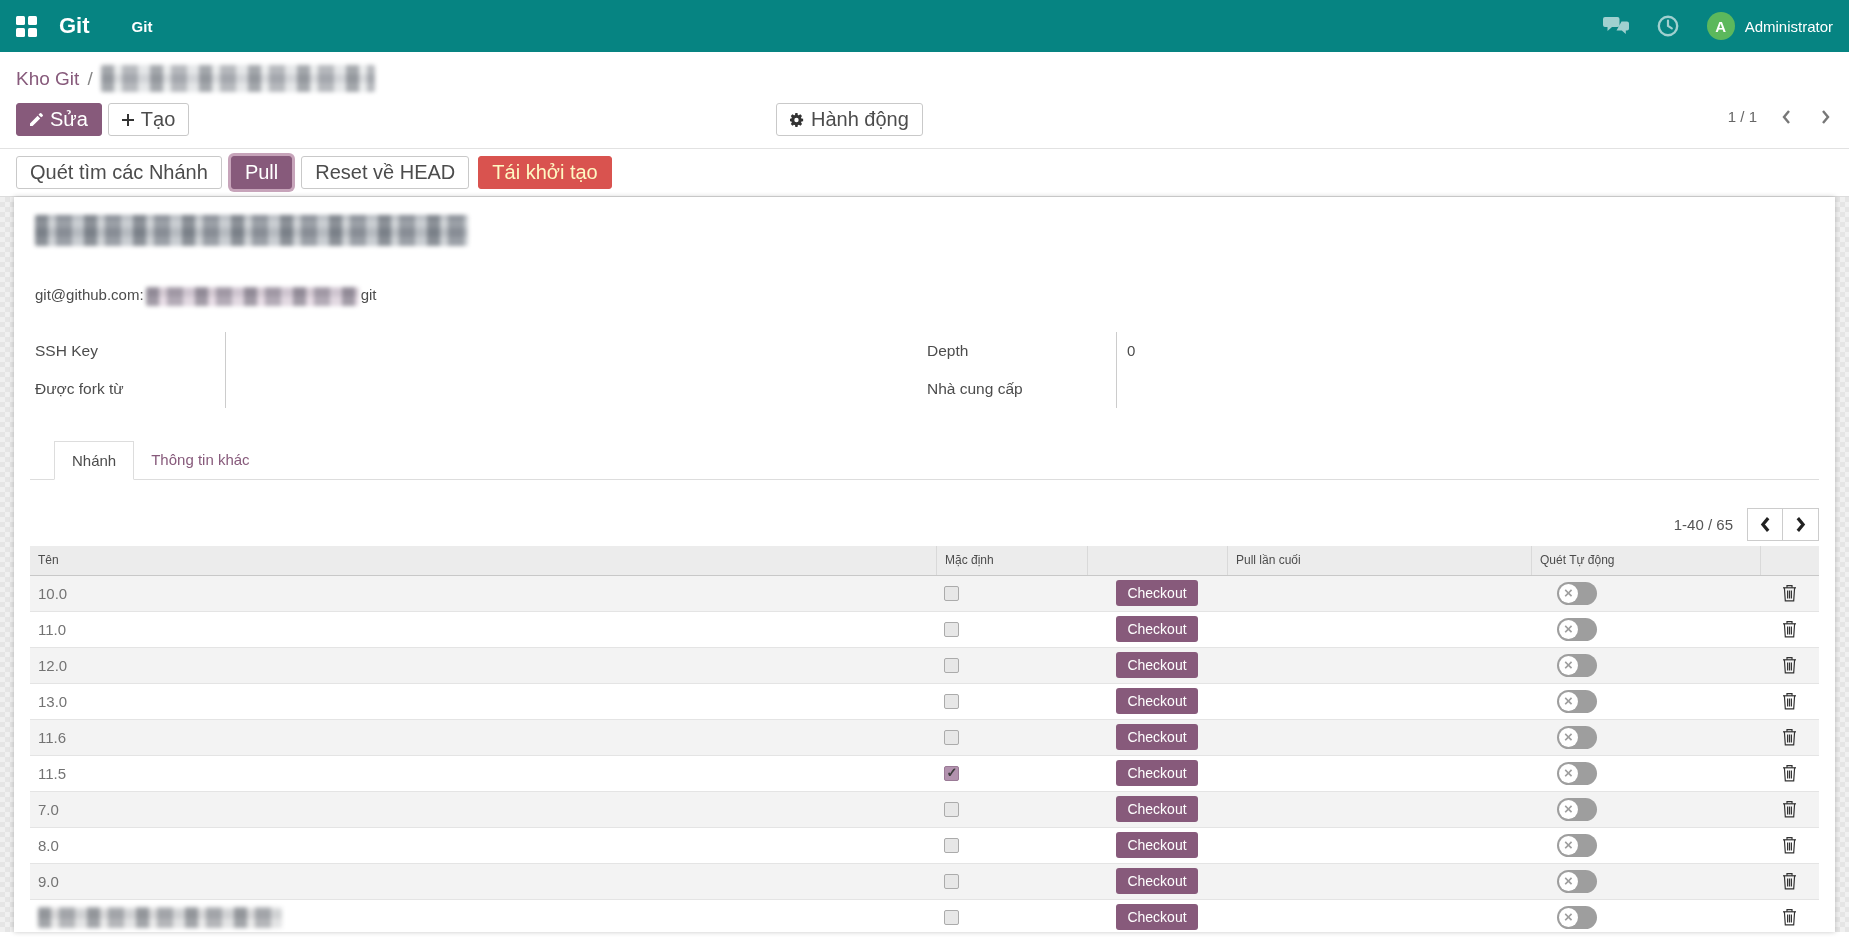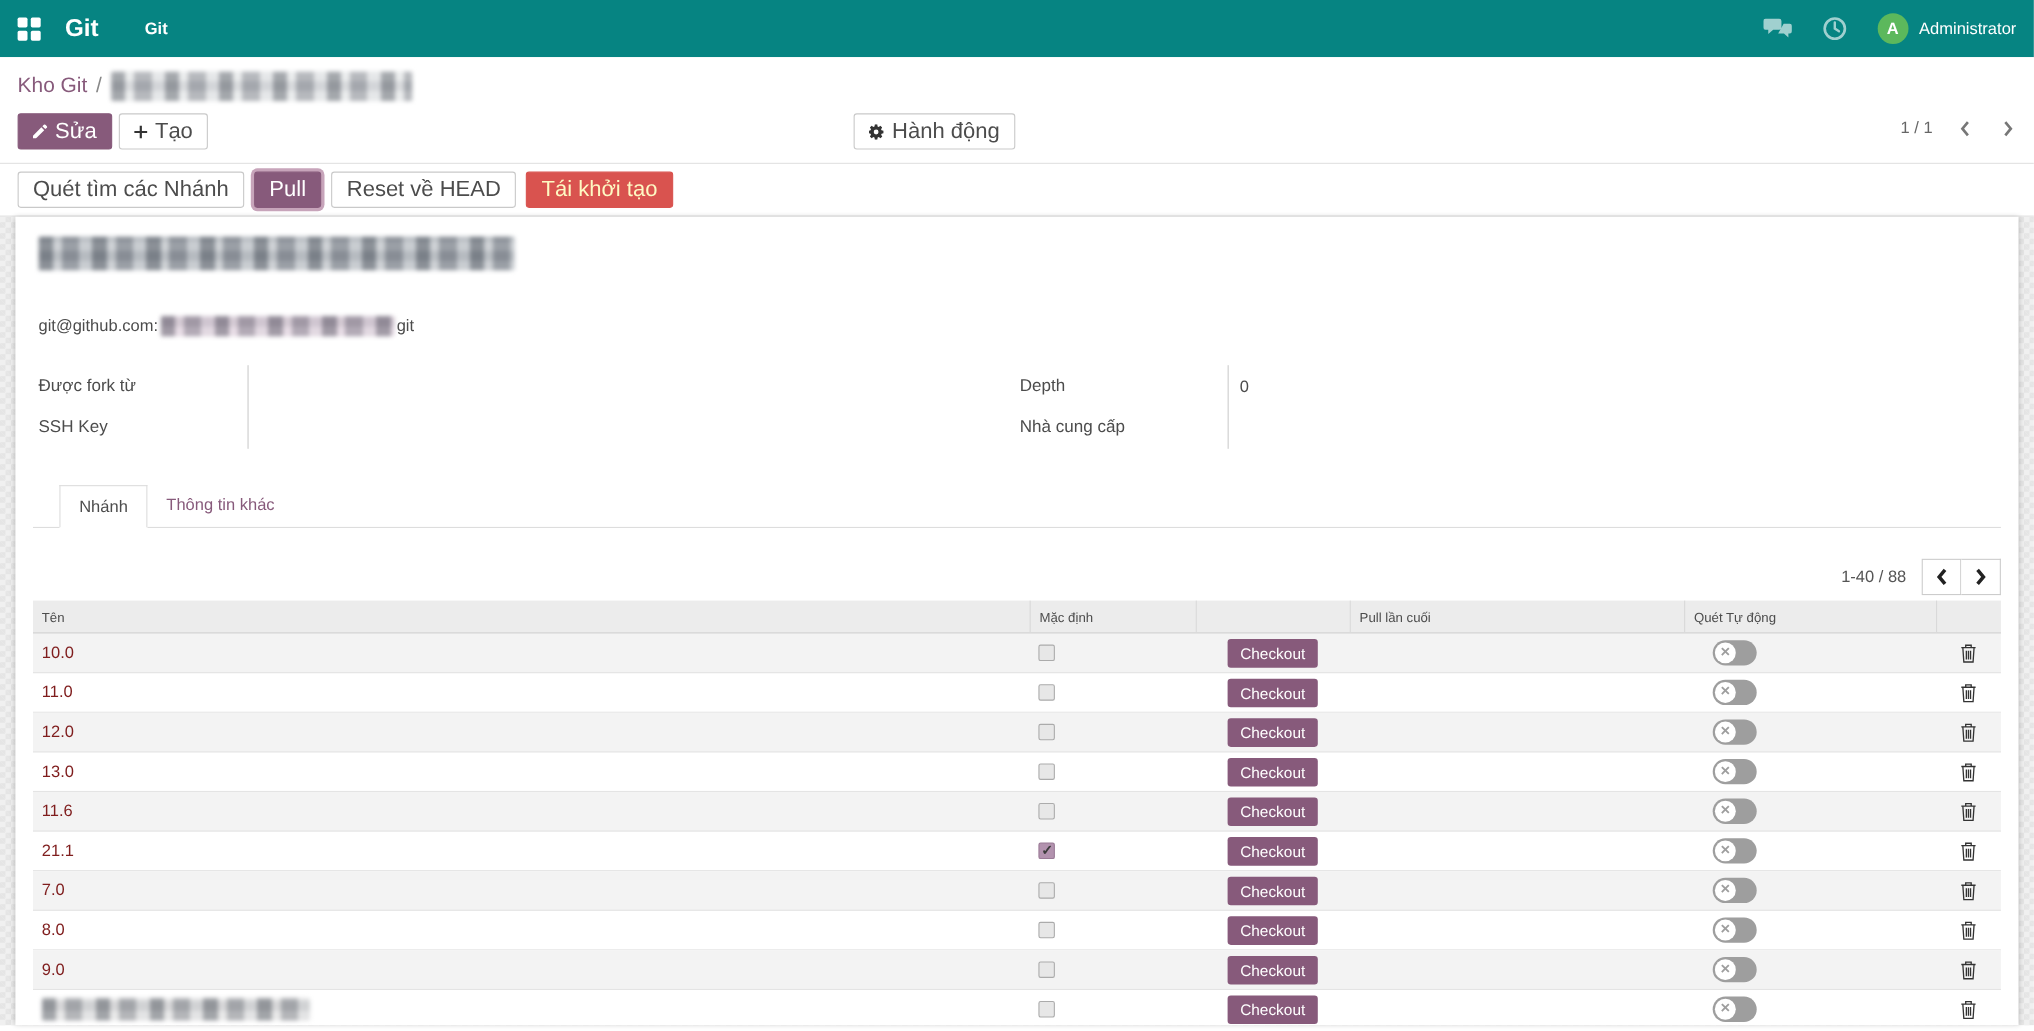--- a/index.html
+++ b/index.html
@@ -74,21 +74,21 @@
 
   
   .branch-table { margin-top:5px; }
   .thead, .trow { display:grid; grid-template-columns:1fr 151px 140px 304px 229px 59px; align-items:center; }
   .thead { background:#ececec; height:30px; border-bottom:1px solid #c8c8c8; font-size:12px; color:#4c4c4c; }
   .thead > div { padding-left:8px; height:100%; display:flex; align-items:center; }
   .thead > div + div { border-left:1px solid #d9d9d9; }
   .trow { height:36px; border-bottom:1px solid #e4e4e4; font-size:15px; cursor:pointer; }
   .trow:nth-child(odd) { background:#f3f3f3; }
   .branch-rows::after { content:""; display:block; height:10px; background:#f3f3f3; }
-  .cell-name { padding-left:8px; color:#7f1d1d; }
+  .cell-name { padding-left:8px; color:#737373; }
   .cell-default { padding-left:8px; }
   .checkbox { width:15px; height:15px; border:1px solid #ababab; background:#e7e7e7; border-radius:2px; position:relative; }
   .checkbox.checked { background:#b292ae; border-color:#9a7a96; }
   .checkbox.checked::after { content:"\2713"; position:absolute; left:1.5px; top:-2px; font-size:13px; color:#3c3c3c; font-weight:bold; }
   .cell-checkout { display:flex; justify-content:center; }
   .btn-checkout { background:#875A7B; color:#fff; border:none; border-radius:3px; font-size:14px; padding:4px 11px; height:26px; cursor:pointer; font-family:inherit; }
   .cell-autoscan { padding-left:26px; }
   .toggle { width:40px; height:23px; border-radius:12px; background:#9e9e9e; position:relative; cursor:pointer; }
   .toggle .knob { position:absolute; left:2px; top:2px; width:19px; height:19px; border-radius:50%; background:#fff; color:#9e9e9e; font-weight:bold; font-size:15px; line-height:18px; text-align:center; }
   .toggle .knob::after { content:"\00D7"; }
@@ -176,25 +176,25 @@
 <div class="content">
   <div class="sheet">
 
     <div class="mosaic m-title"></div>
 
     <div class="url-line"><span>git@github.com:</span><span class="mosaic m-url"></span><span>git</span></div>
 
     <div class="field-groups">
       <div class="fgroup left">
         <div class="frow">
+          <div class="flabel">SSH Key</div>
+          <div class="fvalue"></div>
+        </div>
+        <div class="frow">
           <div class="flabel">Được fork từ</div>
-          <div class="fvalue"></div>
-        </div>
-        <div class="frow">
-          <div class="flabel">SSH Key</div>
           <div class="fvalue"></div>
         </div>
       </div>
       <div class="fgroup right">
         <div class="frow">
           <div class="flabel">Depth</div>
           <div class="fvalue">0</div>
         </div>
         <div class="frow">
           <div class="flabel">Nhà cung cấp</div>
@@ -202,21 +202,21 @@
         </div>
       </div>
     </div>
 
     <div class="tabs">
       <div class="tab active">Nhánh</div>
       <div class="tab inactive">Thông tin khác</div>
     </div>
 
     <div class="list-pager">
-      <span class="range">1-40 / 88</span>
+      <span class="range">1-40 / 65</span>
       <div class="pg-btns">
         <div class="pg-btn">
           <svg width="12" height="17" viewBox="0 0 10 16">
               <polyline points="8,2 3,8 8,14" fill="none" stroke="currentColor" stroke-width="3"></polyline>
             </svg>
         </div>
         <div class="pg-btn">
           <svg width="12" height="17" viewBox="0 0 10 16">
               <polyline points="2,2 7,8 2,14" fill="none" stroke="currentColor" stroke-width="3"></polyline>
             </svg>
@@ -353,21 +353,21 @@
         <svg width="15" height="18" viewBox="0 0 15 18" fill="none" stroke="#333" stroke-width="1.2">
           <path d="M1 3.8h13"></path>
           <path d="M5 3.8V1.6h5v2.2"></path>
           <path d="M2.4 3.8l.9 13h8.4l.9-13"></path>
           <path d="M5.6 6.5v8M7.5 6.5v8M9.4 6.5v8"></path>
         </svg>
       </span>
     </div>
   </div>
           <div class="trow">
-    <div class="cell-name">21.1</div>
+    <div class="cell-name">11.5</div>
     <div class="cell-default">
       <div class="checkbox checked"></div>
     </div>
     <div class="cell-checkout">
       <button class="btn-checkout">Checkout</button>
     </div>
     <div class="cell-lastpull"></div>
     <div class="cell-autoscan">
       <div class="toggle">
                 <div class="knob"></div>

